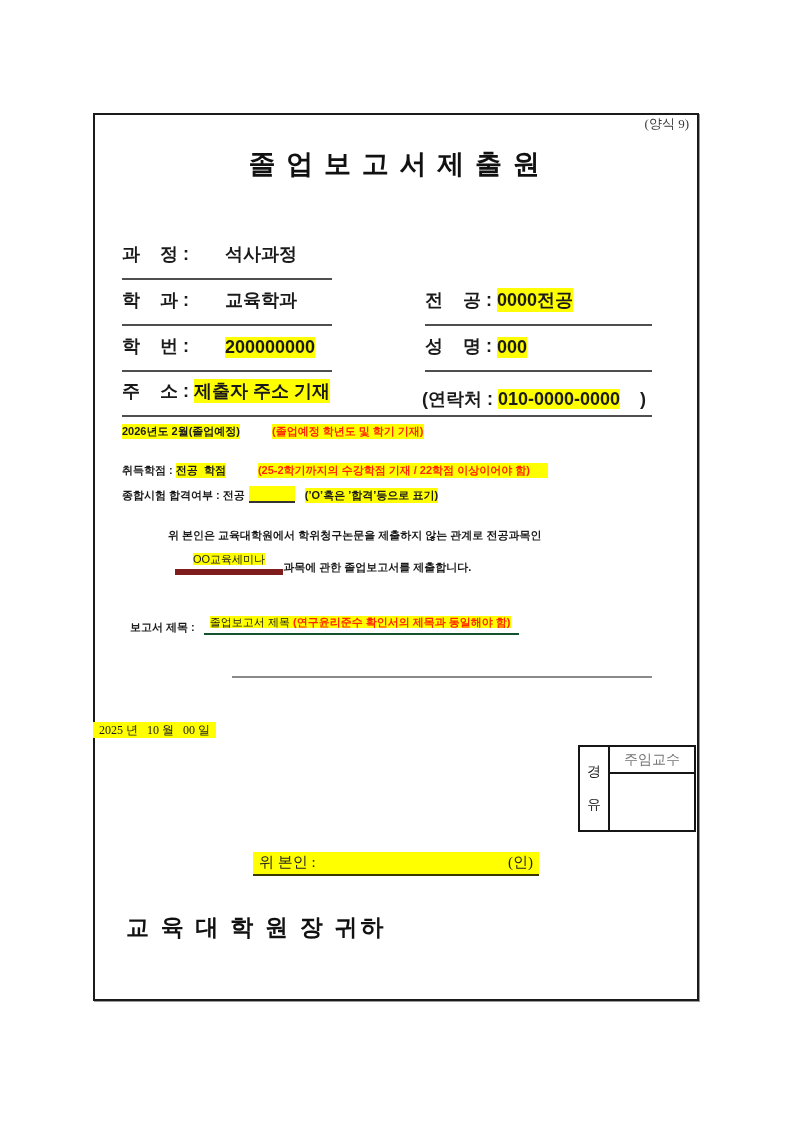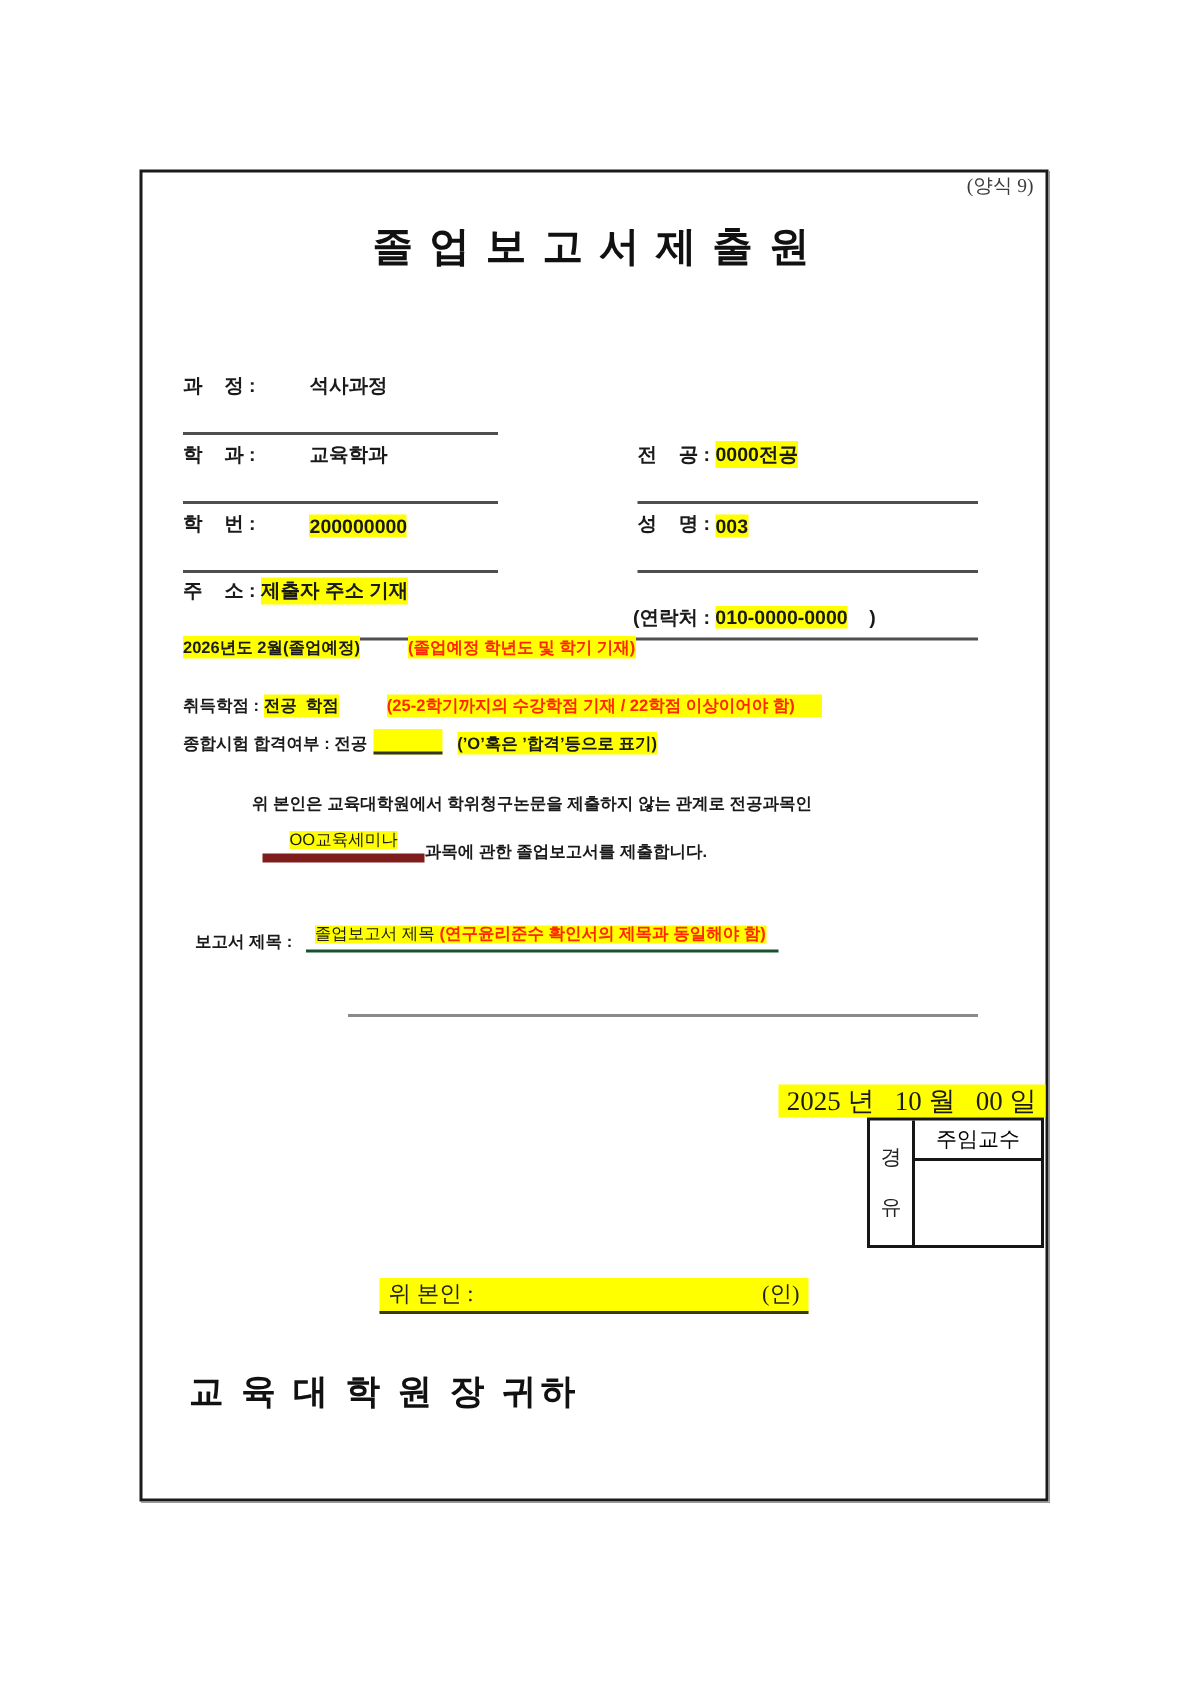--- a/index.html
+++ b/index.html
@@ -20,56 +20,56 @@
     position:absolute;left:93px;top:115px;width:596px;text-align:right;
     font-size:13px;color:#3a3a3a;
   }
   .title{
     position:absolute;left:93px;top:146px;width:604px;text-align:center;
     font-size:27px;font-weight:700;letter-spacing:2px;color:#111;
   }
 
   .fieldrow{
     position:absolute;display:flex;align-items:flex-end;
-    padding-bottom:22px;border-bottom:2px solid #4f4f4f;
-    font-weight:700;font-size:13px;height:22px;
+    padding-bottom:12px;border-bottom:2px solid #4f4f4f;
+    font-weight:700;font-size:18px;height:22px;
   }
   .indent{margin-left:36px;}
 
   .plainrow{position:absolute;font-size:11px;font-weight:700;display:flex;align-items:flex-end;}
   .notegap{margin-left:32px;}
   .padnote{padding-right:18px;}
 
   .blank-field{
     display:inline-block;width:46px;height:15px;margin:0 4px;
     border-bottom:2px solid #333;background:var(--hl,#ffff00);
   }
   .underblank{
     display:inline-block;border-bottom:6px solid #7f1d1d;padding:0 18px 2px 18px;
   }
   .underbox{
     display:inline-block;border-bottom:2px solid #14532d;padding:0 8px 3px 6px;margin-left:6px;
   }
   .grayline{position:absolute;border-top:2px solid #8a8a8a;}
 
-  .datewrap{position:absolute;left:93px;top:722px;width:604px;text-align:right;font-size:18px;}
+  .datewrap{position:absolute;left:93px;top:722px;width:604px;text-align:left;font-size:12px;}
   .datewrap .hl{padding:1px 6px;}
 
   .stampbox{
     position:absolute;left:578px;top:745px;width:114px;height:83px;
     border:2px solid #161616;display:flex;background:#fff;
   }
   .stampbox .via{
     width:28px;border-right:2px solid #161616;display:flex;flex-direction:column;
     justify-content:space-evenly;align-items:center;font-size:14px;color:#222;
   }
   .stampbox .rightcol{flex:1;display:flex;flex-direction:column;}
   .stampbox .head{
     height:25px;border-bottom:2px solid #161616;display:flex;align-items:center;
-    justify-content:center;font-size:14px;color:#000000;
+    justify-content:center;font-size:14px;color:#737373;
   }
   .stampbox .cell{flex:1;}
 
   .signline{
     position:absolute;left:253px;top:852px;width:274px;
     display:flex;justify-content:space-between;align-items:flex-end;
     background:var(--hl,#ffff00);border-bottom:2px solid #3a3a00;
     font-size:15px;padding:1px 6px 2px 6px;color:#222;
   }
   .recipient{
@@ -101,21 +101,21 @@
     <span class="t">전    공 : </span>
       <span class="t hl">0000전공</span>
   </div>
 
   <div class="fieldrow" style="left:122px;top:336px;width:210px">
     <span class="t">학    번 :</span>
       <span class="t indent hl">200000000</span>
   </div>
   <div class="fieldrow" style="left:425px;top:336px;width:227px">
     <span class="t">성    명 : </span>
-      <span class="t hl">003</span>
+      <span class="t hl">000</span>
   </div>
 
   <div class="fieldrow" style="left:122px;top:381px;width:530px">
     <span class="t">주    소 : </span>
       <span class="t hl">제출자 주소 기재</span>
     <span style="position:absolute;left:300px;bottom:4px;">
       <span class="t">(연락처 : </span><span class="t hl">010-0000-0000</span><span class="t">    )</span>
     </span>
   </div>
 

